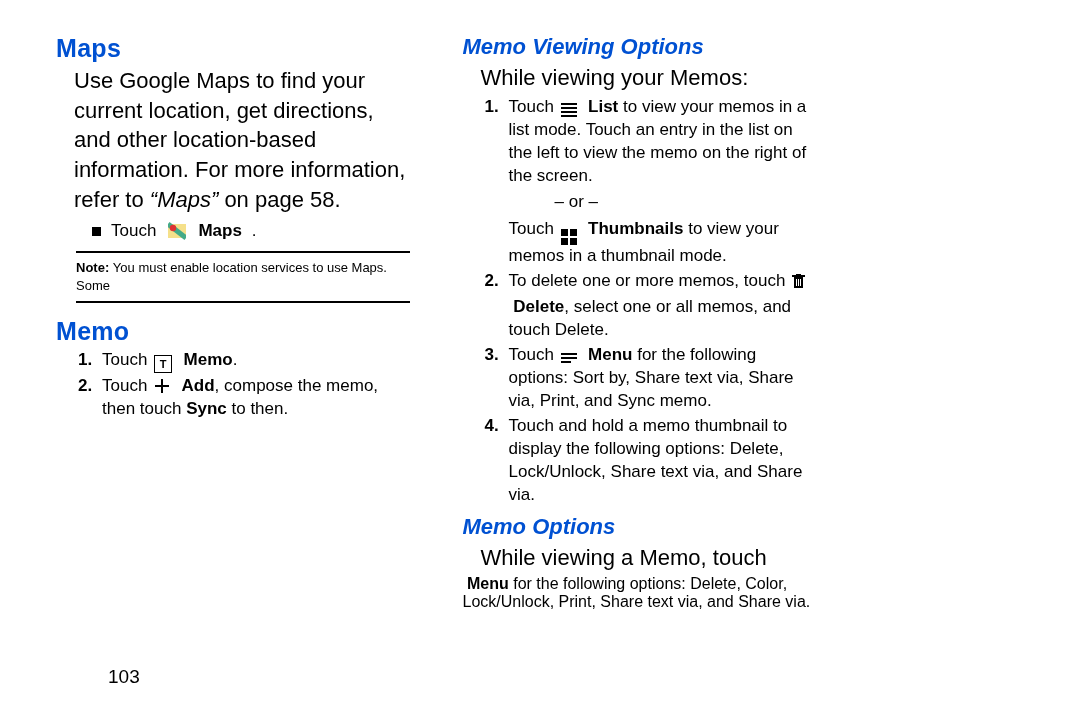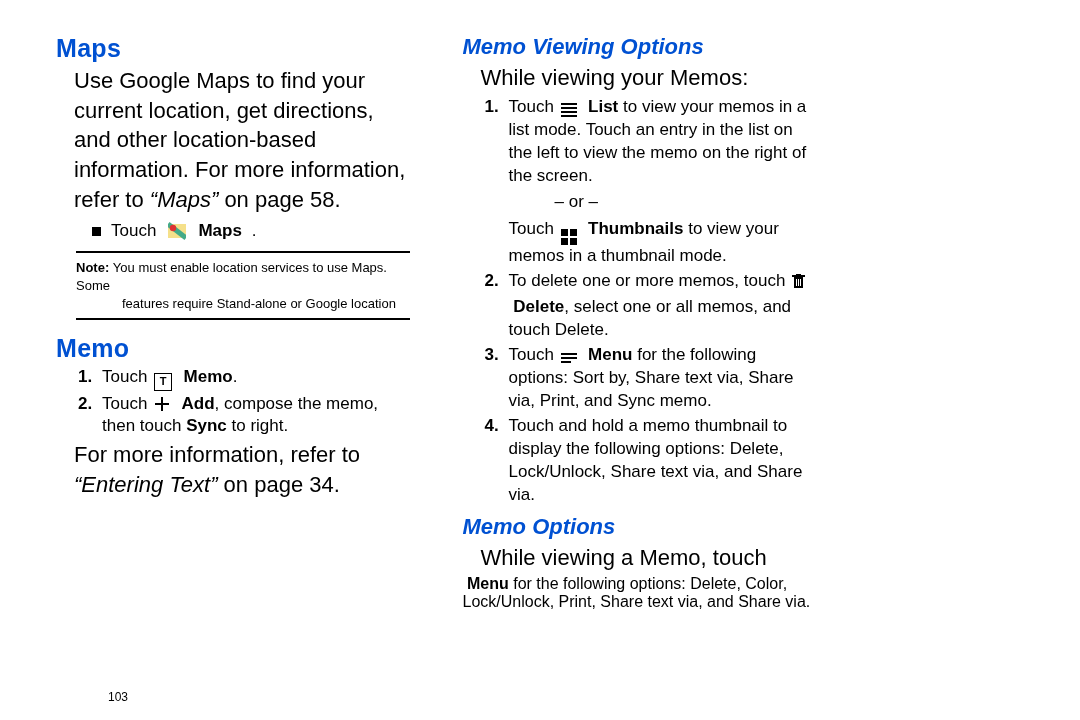--- a/index.html
+++ b/index.html
@@ -27,21 +27,21 @@
   .icon-thumb{width:16px;height:16px;display:inline-grid;grid-template-columns:1fr 1fr;grid-template-rows:1fr 1fr;gap:2px;vertical-align:-2px}
   .icon-thumb span{background:#000}
   .icon-menu{width:16px;height:12px}
   .icon-menu div{height:2px;background:#000;margin:2px 0}
   .icon-menu div:last-child{width:10px}
   .icon-T{width:16px;height:16px;border:1.5px solid #000;display:inline-flex;align-items:center;justify-content:center;font-size:11px;font-weight:700;vertical-align:-3px}
   .icon-plus{width:16px;height:16px;position:relative;vertical-align:-3px}
   .icon-plus:before,.icon-plus:after{content:"";position:absolute;background:#000}
   .icon-plus:before{left:7px;top:1px;width:2px;height:14px}
   .icon-plus:after{top:7px;left:1px;height:2px;width:14px}
-  .pgnum{position:absolute;left:108px;bottom:16px;font-size:12px}
+  .pgnum{position:absolute;left:108px;bottom:32px;font-size:19px}
   .or{padding-left:46px}
 </style>
 </head>
 <body>
 
 <div class="page">
 
   <div class="col">
     <div class="h1">Maps</div>
     <p class="indent1">
@@ -58,42 +58,38 @@
             <circle cx="5" cy="6" r="3.2" fill="#d33"></circle>
           </svg>
       </span>
       <b>Maps</b>
         <span>.</span>
     </div>
 
     <hr class="rule">
     <p class="note">
       <b>Note: </b><span>You must enable location services to use Maps. Some</span>
-      <span class="nl">features require Stand-alone or Google location</span>
     </p>
     <hr class="rule">
 
     <div style="height:8px"></div>
     <div class="h1">Memo</div>
 
     <ol class="steps">
       <li><span class="num">1.</span>
         <span>Touch </span>
         <span class="icon icon-T">T</span>
         &nbsp;<b>Memo</b>.
       </li>
       <li><span class="num">2.</span>
         <span>Touch </span>
         <span class="icon icon-plus"></span>
-        &nbsp;<b>Add</b><span>, compose the memo, then touch </span><b>Sync</b><span> to right.</span>
+        &nbsp;<b>Add</b><span>, compose the memo, then touch </span><b>Sync</b><span> to then.</span>
       </li>
     </ol>
-    <p class="indent1">
-      <span>For more information, refer to </span><i class="ref">“Entering Text”</i><span> on page 34.</span>
-    </p>
   </div>
 
   <div class="col">
     <div class="h2" style="margin-top:0">Memo Viewing Options</div>
     <p class="indent1">While viewing your Memos:</p>
     <ol class="steps">
       <li><span class="num">1.</span>
         <span>Touch </span>
         <span class="icon icon-list"><div></div><div></div><div></div><div></div></span>
         &nbsp;<b>List</b><span> to view your memos in a list mode. Touch an entry in the list on the left to view the memo on the right of the screen.</span>

